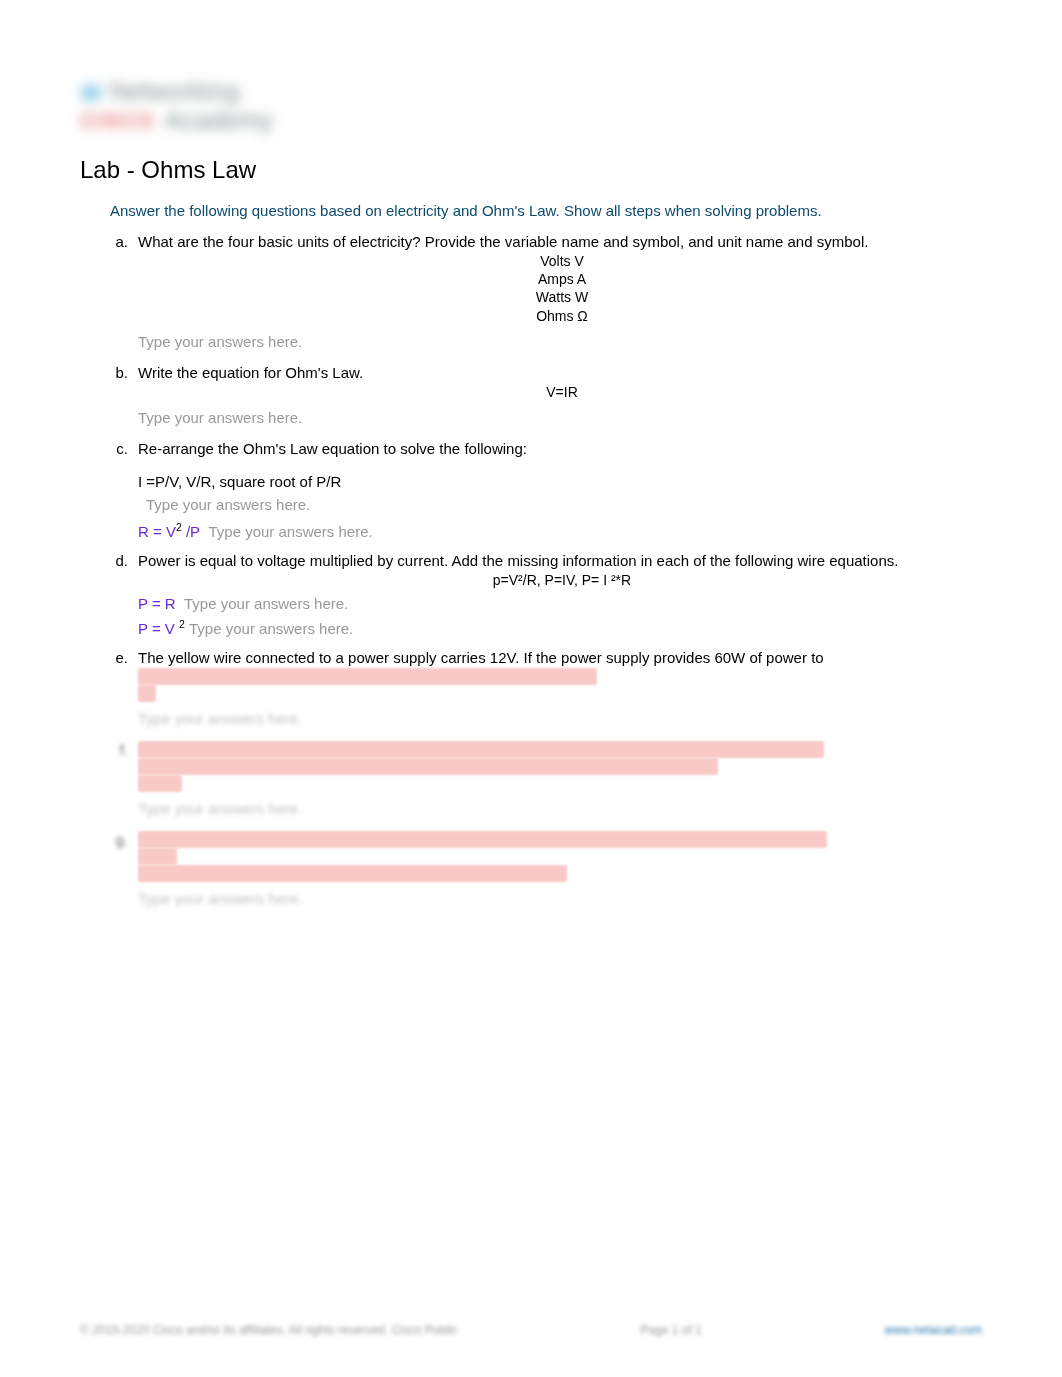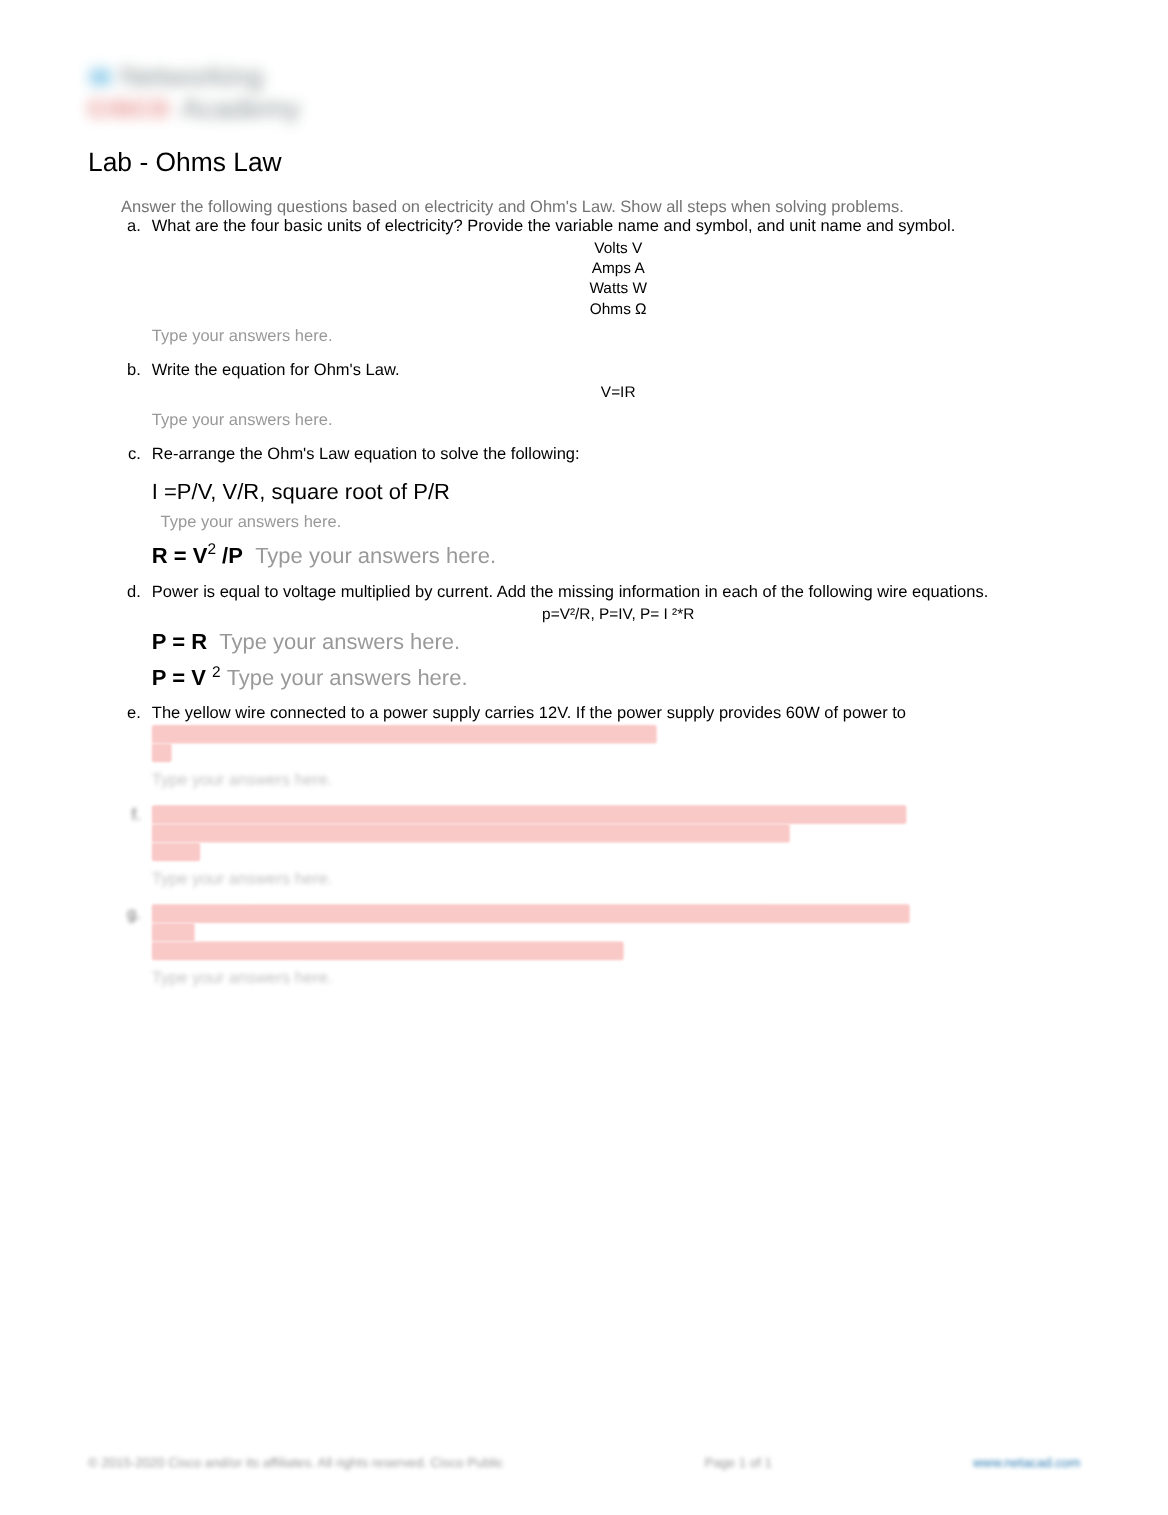--- a/index.html
+++ b/index.html
@@ -4,21 +4,21 @@
   <style>
     * { margin: 0; padding: 0; box-sizing: border-box; }
     body {
       font-family: Arial, sans-serif;
       background: #fff;
       width: 1062px;
       min-height: 1377px;
       position: relative;
     }
     .page {
-      padding: 54px 80px 40px 80px;
+      padding: 76px 80px 40px 80px;
     }
     .logo-area {
       margin-bottom: 20px;
       filter: blur(6px);
       opacity: 0.75;
       width: 300px;
     }
     .logo-top {
       display: flex;
       align-items: center;
@@ -53,22 +53,23 @@
       font-weight: 300;
     }
     h1.title {
       font-size: 24px;
       font-weight: normal;
       color: #000;
       margin-bottom: 18px;
     }
     .intro {
       font-size: 15px;
-      color: #737373;
+      color: #0c4a6e;
       margin-left: 30px;
+      margin-bottom: 14px;
     }
     .qlist {
       margin-left: 30px;
     }
     .qitem {
       display: flex;
       margin-bottom: 6px;
     }
     .qletter {
       width: 28px;
@@ -93,23 +94,23 @@
     }
     .placeholder {
       color: #999;
       font-size: 15px;
       margin-top: 8px;
       margin-bottom: 8px;
     }
     .subline {
       margin-top: 6px;
       margin-bottom: 6px;
-      font-size: 20px;
-    }
-    .subline .prefix { color: #000000; font-weight: bold; }
+      font-size: 15px;
+    }
+    .subline .prefix { color: #6d28d9; }
     .subline .ph { color: #999; }
     .redacted {
       background: #f9c9c7;
       color: transparent;
       border-radius: 2px;
       display: inline;
       filter: blur(1px);
       user-select: none;
     }
     .footer {

